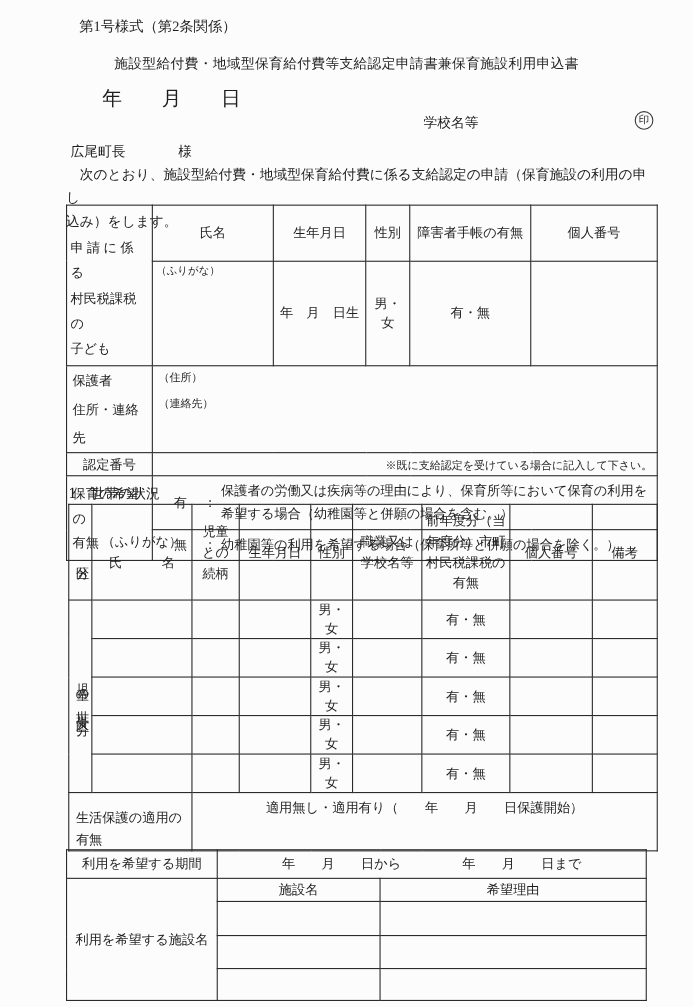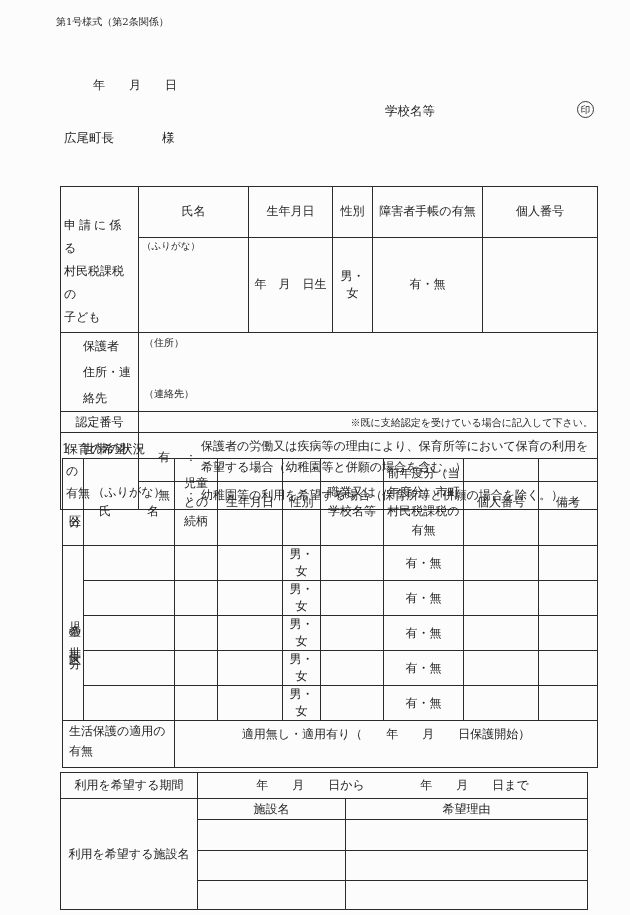--- a/index.html
+++ b/index.html
@@ -9,23 +9,23 @@
     background:#fcfcfc; color:#1e1e1e;
     font-family:"DejaVu Serif","Liberation Serif",serif;
     font-size:12px; overflow:hidden;
   }
   .abs { position:absolute; }
   .pre { white-space:pre-line; }
   .small { font-size:10px; }
   .tiny { font-size:9.5px; }
 
   
-  .form-number { left:56px; top:15px; font-size:10px; }
+  .form-number { left:72px; top:15px; font-size:13px;font-family:Liberation Serif, serif; }
   .doc-title { left:0; top:50px; width:630px; text-align:center; font-size:12.5px; letter-spacing:0.3px; }
-  .date-line { left:93px; top:77px; font-size:12px; }
+  .date-line { left:93px; top:77px; font-size:18px; }
   .guardian-line { left:385px; top:103px; font-size:12.5px; }
   .seal { left:577px; top:101px; width:17px; height:17px; border:1px solid #3a3a3a;
           border-radius:50%; display:flex; align-items:center; justify-content:center;
           font-size:9.5px; line-height:1; }
   .recipient-line { left:64px; top:130px; font-size:12.5px; display:flex; }
   .recipient-line .honorific { margin-left:48px; }
   .intro { left:60px; top:148px; width:540px; font-size:12.5px; line-height:21px; }
 
   
   table { border-collapse:collapse; table-layout:fixed; position:absolute; }
@@ -33,61 +33,64 @@
   td { border:1px solid #2b2b2b; font-size:12px; vertical-align:middle;
        padding:0 3px; overflow:hidden; }
   td.c { text-align:center; }
   td.vtop { vertical-align:top; }
   .lh19 { line-height:19px; }
 
   
   .t1 { left:60px; top:186px; width:537px; }
   .lbl-applicant { vertical-align:top; padding:3px 3px; line-height:23px; }
   .lbl-applicant .ls { letter-spacing:3px;margin-top:24px; }
-  .guardian-lbl { padding-left:22px; line-height:26px; }
+  .guardian-lbl { padding-left:5px; line-height:26px; }
   .addr-cell div { padding:3px 2px 0 2px; }
-  .addr-cell .gap { margin-top:34px; }
+  .addr-cell .gap { margin-top:7px; }
   .note-cell { text-align:right; padding-right:4px; }
   .care-lbl { padding-left:5px; line-height:22px; }
   .opt { display:flex; align-items:center; padding-left:16px; }
   .opt .mk { width:27px; flex:none; }
   .opt .cl { width:16px; flex:none; }
   .opt .txt { line-height:21px; }
 
   
   .vert { writing-mode:vertical-rl; text-orientation:upright; display:inline-block; }
   .ls4 { letter-spacing:4px; }
 
   
   .h1, .h2 { font-size:12.5px; }
   .h1 { left:62px; top:441px;text-align:center; }
   .t2 { left:62px; top:458px; width:535px; }
-  .welfare-lbl { vertical-align:top; padding:0 0 0 6px; line-height:20px; }
+  .welfare-lbl { vertical-align:top; padding:12px 0 0 6px; line-height:20px; }
   .welfare-val { vertical-align:top; padding-top:5px; text-align:center; }
 
   
   .h2 { left:60px; top:751px; }
   .t3 { left:60px; top:772px; width:527px;border-radius:18px; }
   .period { display:flex; justify-content:space-evenly; }
 </style>
 </head>
 <body>
 
 <div class="page">
 
   <div class="abs form-number">第1号様式（第2条関係）</div>
+  <div class="abs doc-title">施設型給付費・地域型保育給付費等支給認定申請書兼保育施設利用申込書</div>
   <div class="abs date-line">年　　月　　日</div>
   <div class="abs guardian-line">学校名等</div>
   <div class="abs seal">
     <span>印</span>
   </div>
   <div class="abs recipient-line">
     <span>広尾町長</span>
     <span class="honorific">様</span>
   </div>
+  <div class="abs intro pre">　次のとおり、施設型給付費・地域型保育給付費に係る支給認定の申請（保育施設の利用の申し
+込み）をします。</div>
 
   <table class="t1">
     <colgroup>
       <col style="width:78px">
         <col style="width:110px">
         <col style="width:84px">
       <col style="width:40px">
         <col style="width:110px">
         <col style="width:115px">
     </colgroup>

